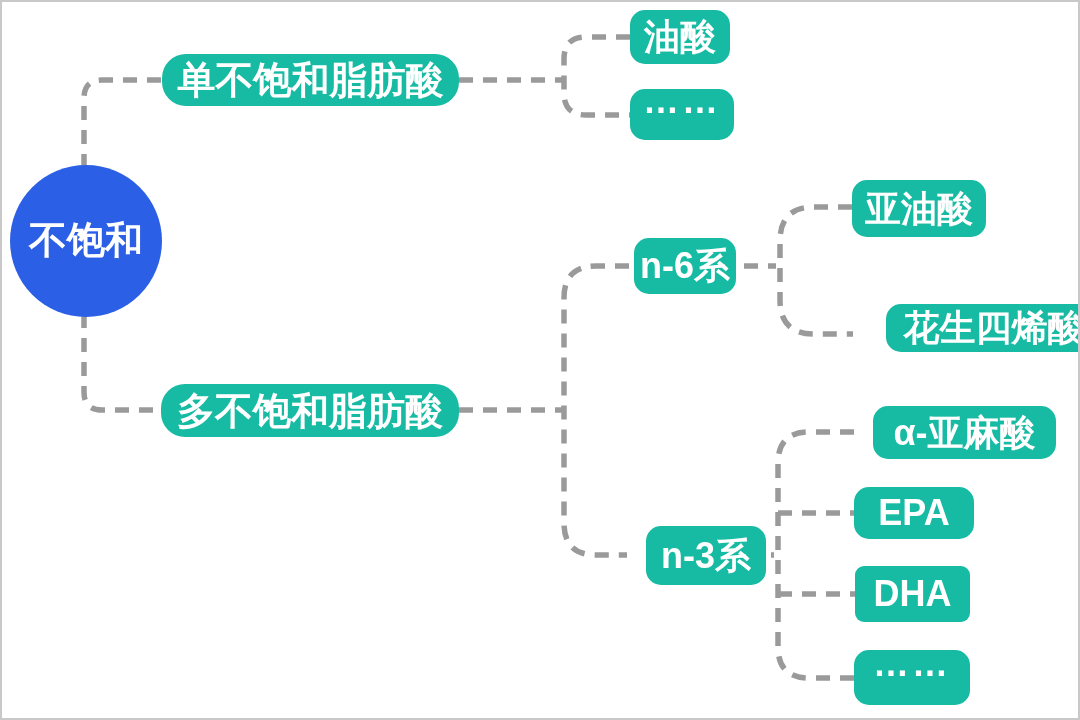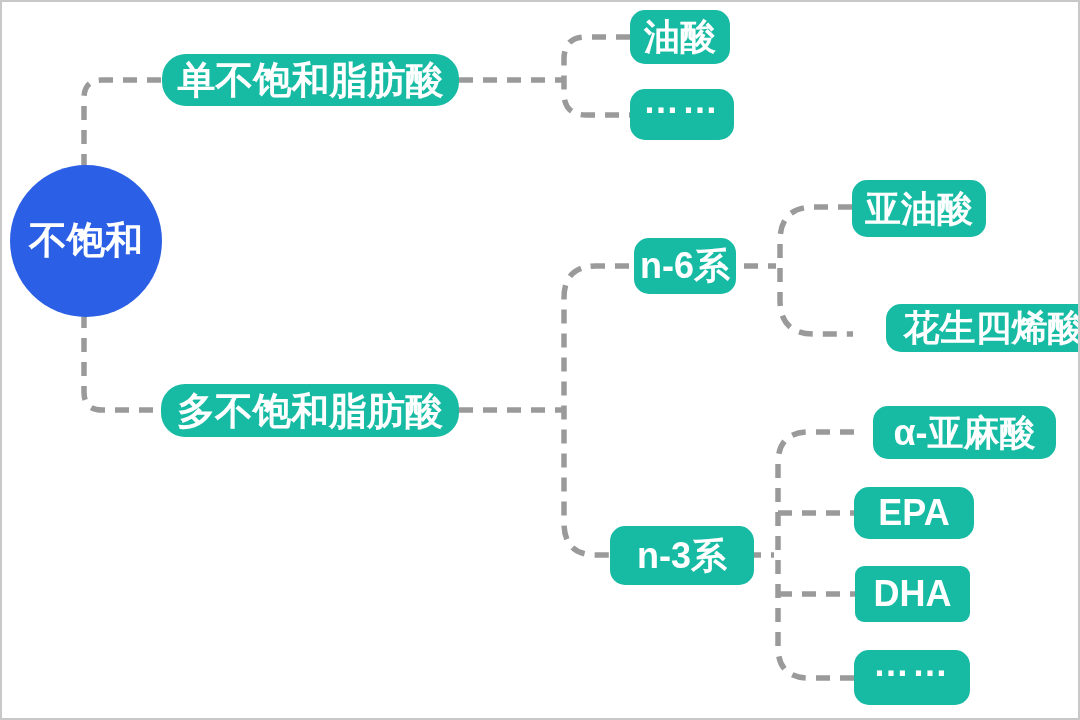--- a/index.html
+++ b/index.html
@@ -102,21 +102,21 @@
   </div>
 
   <div class="node big" style="left:159px;top:382px;width:298px;height:53px;">多不饱和脂肪酸</div>
 
   <div class="node" style="left:632px;top:236px;width:102px;height:56px;">n-6系</div>
 
   <div class="node" style="left:850px;top:178px;width:134px;height:57px;">亚油酸</div>
 
   <div class="node" style="left:884px;top:302px;width:215px;height:48px;">花生四烯酸</div>
 
-  <div class="node" style="left:608px;top:524px;width:144px;height:59px;">n-3系</div>
+  <div class="node" style="left:644px;top:524px;width:120px;height:59px;">n-3系</div>
 
   <div class="node" style="left:852px;top:404px;width:183px;height:53px;margin-left:19px;">α-亚麻酸</div>
 
   <div class="node" style="left:852px;top:485px;width:120px;height:52px;">EPA</div>
 
   <div class="node" style="left:853px;top:564px;width:115px;height:56px;border-radius:9px;">DHA</div>
 
   <div class="node ellipsis" style="left:852px;top:648px;width:116px;height:55px;">
     <span>……</span>
   </div>

